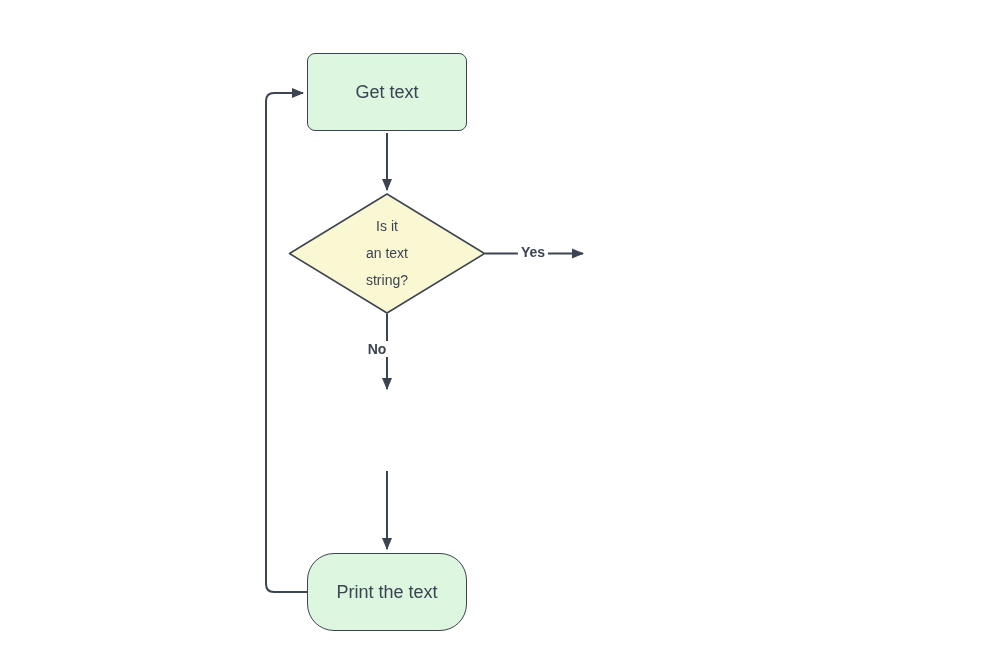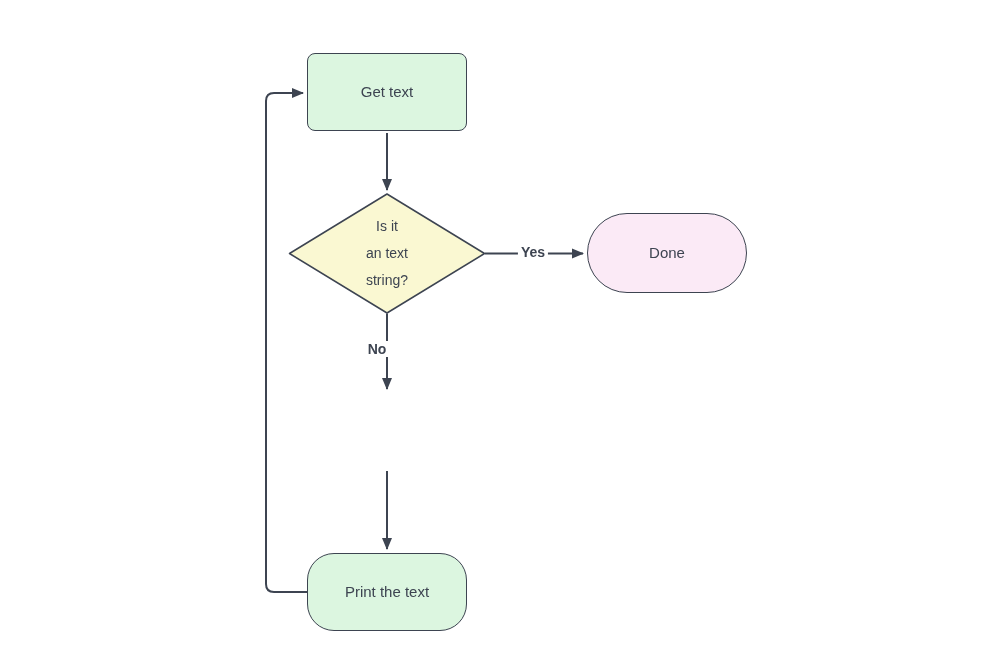--- a/index.html
+++ b/index.html
@@ -31,21 +31,21 @@
     stroke-linejoin: round;
   }
   .node {
     position: absolute;
     box-sizing: border-box;
     border: 1.5px solid;
     display: flex;
     align-items: center;
     justify-content: center;
     text-align: center;
-    font-size: 15px;
+    font-size: 18px;
     line-height: 26px;
   }
   .process {
     width: 160px;
     height: 78px;
     border-radius: 8px;
   }
   .terminator {
     width: 160px;
     height: 80px;
@@ -107,23 +107,20 @@
   <div class="node process node-get-text" style="background-color: rgb(220, 246, 224); border-color: rgb(61, 68, 81);">
     <span class="node-label-wrap">Get text</span>
   </div>
 
   <div class="decision-label">
     <span>Is it</span>
     <span>an text</span>
     <span>string?</span>
   </div>
 
-  <div class="node terminator node-done" style="background-color: rgb(251, 234, 246); border-color: rgb(61, 68, 81);">
-    <span class="node-label-wrap">Done</span>
-  </div>
 
 
   <div class="node process node-print" style="background-color: rgb(220, 246, 224); border-color: rgb(61, 68, 81); border-radius: 27px;">
     <span class="node-label-wrap">Print the text</span>
   </div>
 
   <div class="edge-label edge-label-yes" style="background-color: rgb(255, 255, 255);">Yes</div>
 
   <div class="edge-label edge-label-no" style="background-color: rgb(255, 255, 255);">No</div>
 

